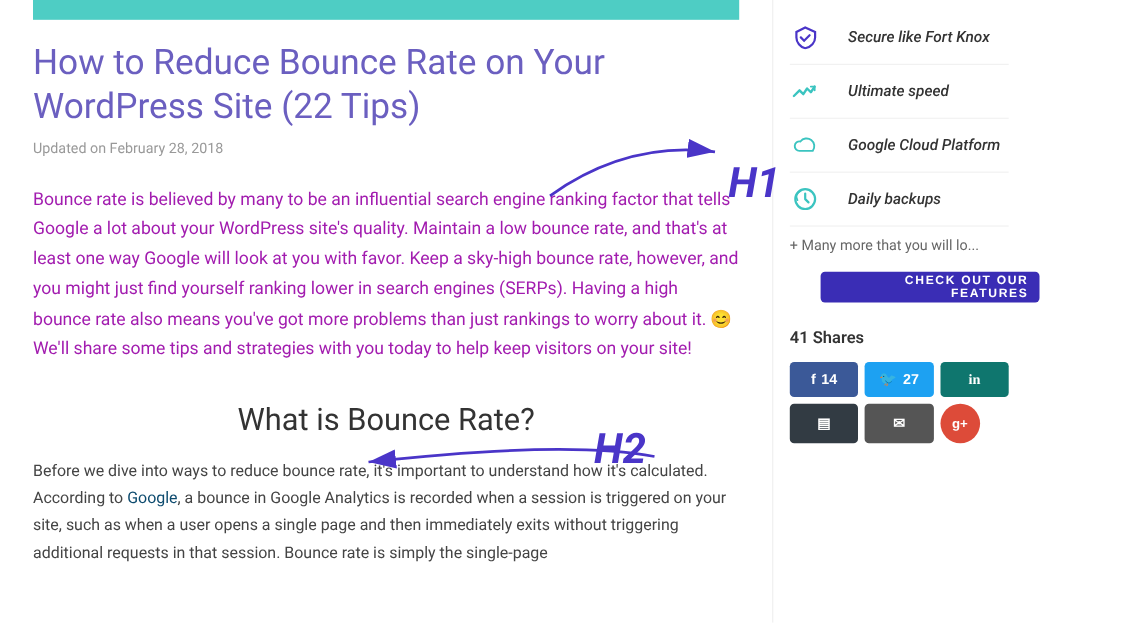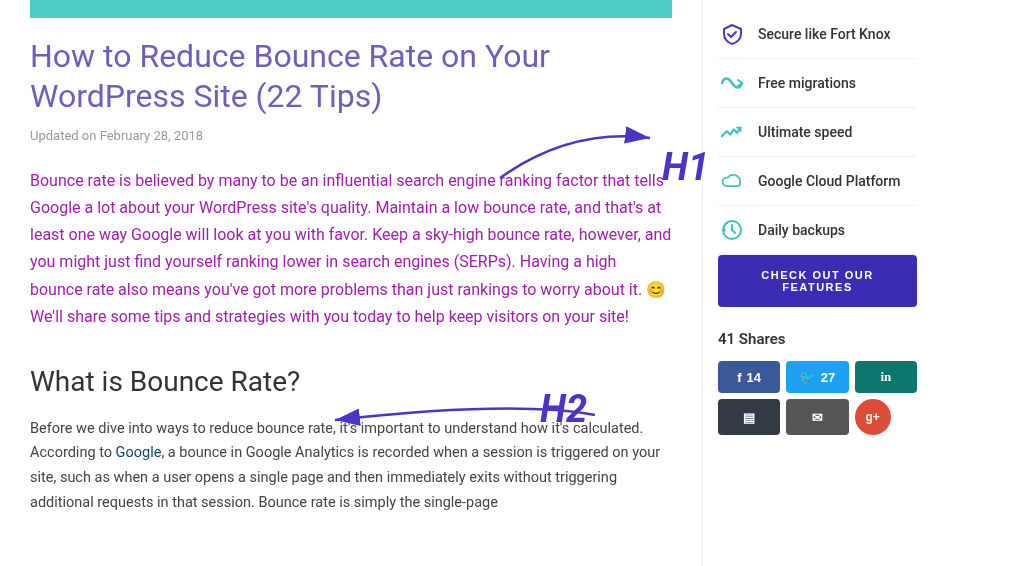--- a/index.html
+++ b/index.html
@@ -44,20 +44,21 @@
       font-size: 16px;
       color: #a21caf;
       line-height: 1.7;
       margin-bottom: 30px;
     }
     .h2-section-title {
       font-size: 28px;
       font-weight: 400;
       color: #333;
       margin-bottom: 12px;
+      text-align: center;
     }
     .h2-body {
       font-size: 14.5px;
       color: #444;
       line-height: 1.7;
     }
     .h2-body a {
       color: #0c4a6e;
       text-decoration: none;
     }
@@ -78,21 +79,22 @@
       min-width: 230px;
       background: #fff;
       padding: 10px 15px;
       border-left: 1px solid #eee;
     }
     .sidebar-feature-item {
       display: flex;
       align-items: center;
       padding: 10px 0;
       border-bottom: 1px solid #f0f0f0;
-      gap: 12px;
+      gap: 25px;
+      font-style: italic;
     }
     .sidebar-feature-icon {
       width: 28px;
       height: 28px;
       flex-shrink: 0;
       display: flex;
       align-items: center;
       justify-content: center;
     }
     .sidebar-feature-label {
@@ -102,30 +104,31 @@
     }
     .sidebar-more {
       font-size: 13px;
       color: #666;
       padding: 8px 0 12px 0;
     }
     .sidebar-cta-btn {
       display: block;
       background: #3a2db5;
       color: #fff;
-      text-align: center;
-      padding: 14px 10px;
+      text-align: right;
+      padding: 2px 10px;
       font-size: 11px;
       font-weight: 700;
       letter-spacing: 1.5px;
       border-radius: 4px;
       border: none;
       cursor: pointer;
       width: 100%;
       margin-bottom: 20px;
+      margin-left: 28px;
     }
     .shares-section {
       margin-top: 10px;
     }
     .shares-title {
       font-size: 15px;
       font-weight: 600;
       color: #333;
       margin-bottom: 10px;
     }
@@ -220,29 +223,20 @@
     <div class="sidebar-feature-item">
       <div class="sidebar-feature-icon icon-shield">
         <svg width="22" height="22" viewBox="0 0 22 22" fill="none">
           <path d="M11 2L3 6v5c0 4.5 3.4 8.7 8 9.9C16.6 19.7 20 15.5 20 11V6L11 2z" stroke="#4a35c8" stroke-width="2" fill="none"></path>
           <polyline points="7,11 10,14 15,9" stroke="#4a35c8" stroke-width="2" fill="none" stroke-linecap="round"></polyline>
         </svg>
       </div>
       <span class="sidebar-feature-label">Secure like Fort Knox</span>
     </div>
 
-    <div class="sidebar-feature-item">
-      <div class="sidebar-feature-icon">
-        <svg width="24" height="18" viewBox="0 0 24 18" fill="none">
-          <path d="M2 9 C4 3, 8 3, 12 9 C16 15, 20 15, 22 9" stroke="#3bc4c0" stroke-width="2.5" fill="none" stroke-linecap="round"></path>
-          <polyline points="18,6 22,9 18,12" stroke="#3bc4c0" stroke-width="2" fill="none" stroke-linecap="round" stroke-linejoin="round"></polyline>
-        </svg>
-      </div>
-      <span class="sidebar-feature-label">Free migrations</span>
-    </div>
 
     <div class="sidebar-feature-item">
       <div class="sidebar-feature-icon">
         <svg width="24" height="18" viewBox="0 0 28 18" fill="none">
           <polyline points="2,14 8,8 12,12 16,6 20,10 24,4" stroke="#3bc4c0" stroke-width="2.5" fill="none" stroke-linecap="round" stroke-linejoin="round"></polyline>
           <polyline points="20,4 24,4 24,8" stroke="#3bc4c0" stroke-width="2" fill="none" stroke-linecap="round" stroke-linejoin="round"></polyline>
         </svg>
       </div>
       <span class="sidebar-feature-label">Ultimate speed</span>
     </div>
@@ -260,20 +254,21 @@
       <div class="sidebar-feature-icon">
         <svg width="22" height="22" viewBox="0 0 22 22" fill="none">
           <circle cx="11" cy="11" r="9" stroke="#3bc4c0" stroke-width="2"></circle>
           <polyline points="11,6 11,11 14,14" stroke="#3bc4c0" stroke-width="2" stroke-linecap="round" stroke-linejoin="round"></polyline>
           <path d="M7 3.5 C3 5.5, 2 9, 4 12" stroke="#3bc4c0" stroke-width="1.5" stroke-linecap="round"></path>
         </svg>
       </div>
       <span class="sidebar-feature-label">Daily backups</span>
     </div>
 
+    <p class="sidebar-more">+ Many more that you will lo...</p>
 
     <button class="sidebar-cta-btn">CHECK OUT OUR FEATURES</button>
 
     <div class="shares-section">
       <div class="shares-title">41 Shares</div>
       <div class="shares-grid">
         <button class="share-btn facebook">
           <span style="font-weight:700;">f</span>
           <span>14</span>
         </button>

